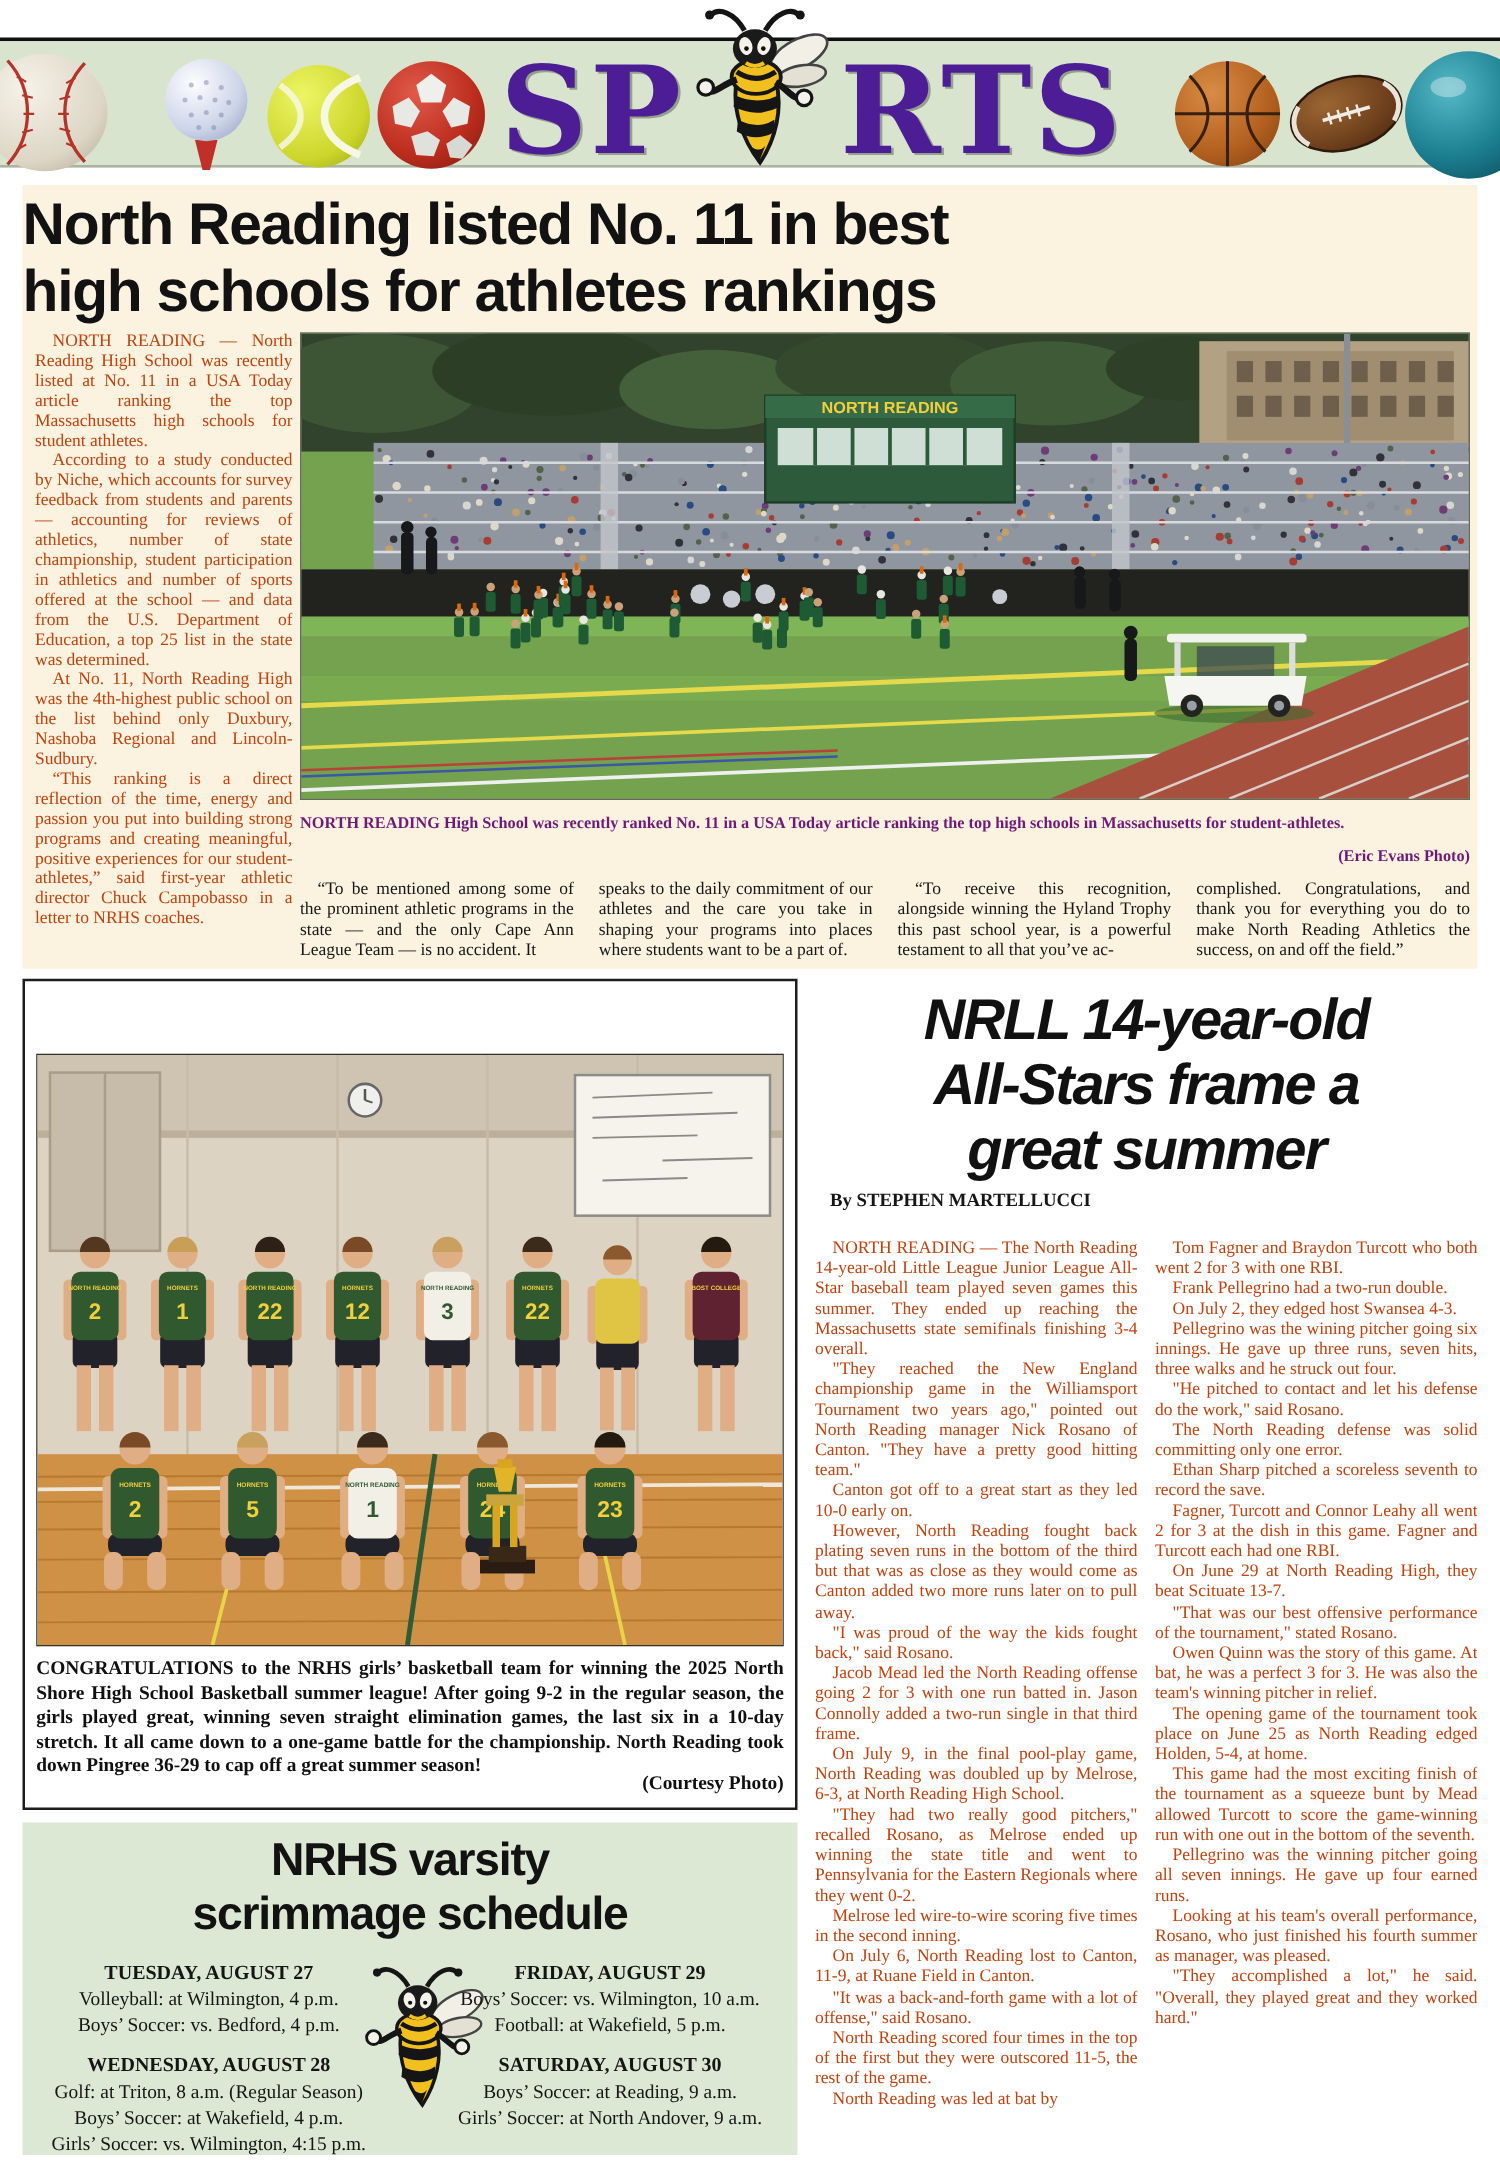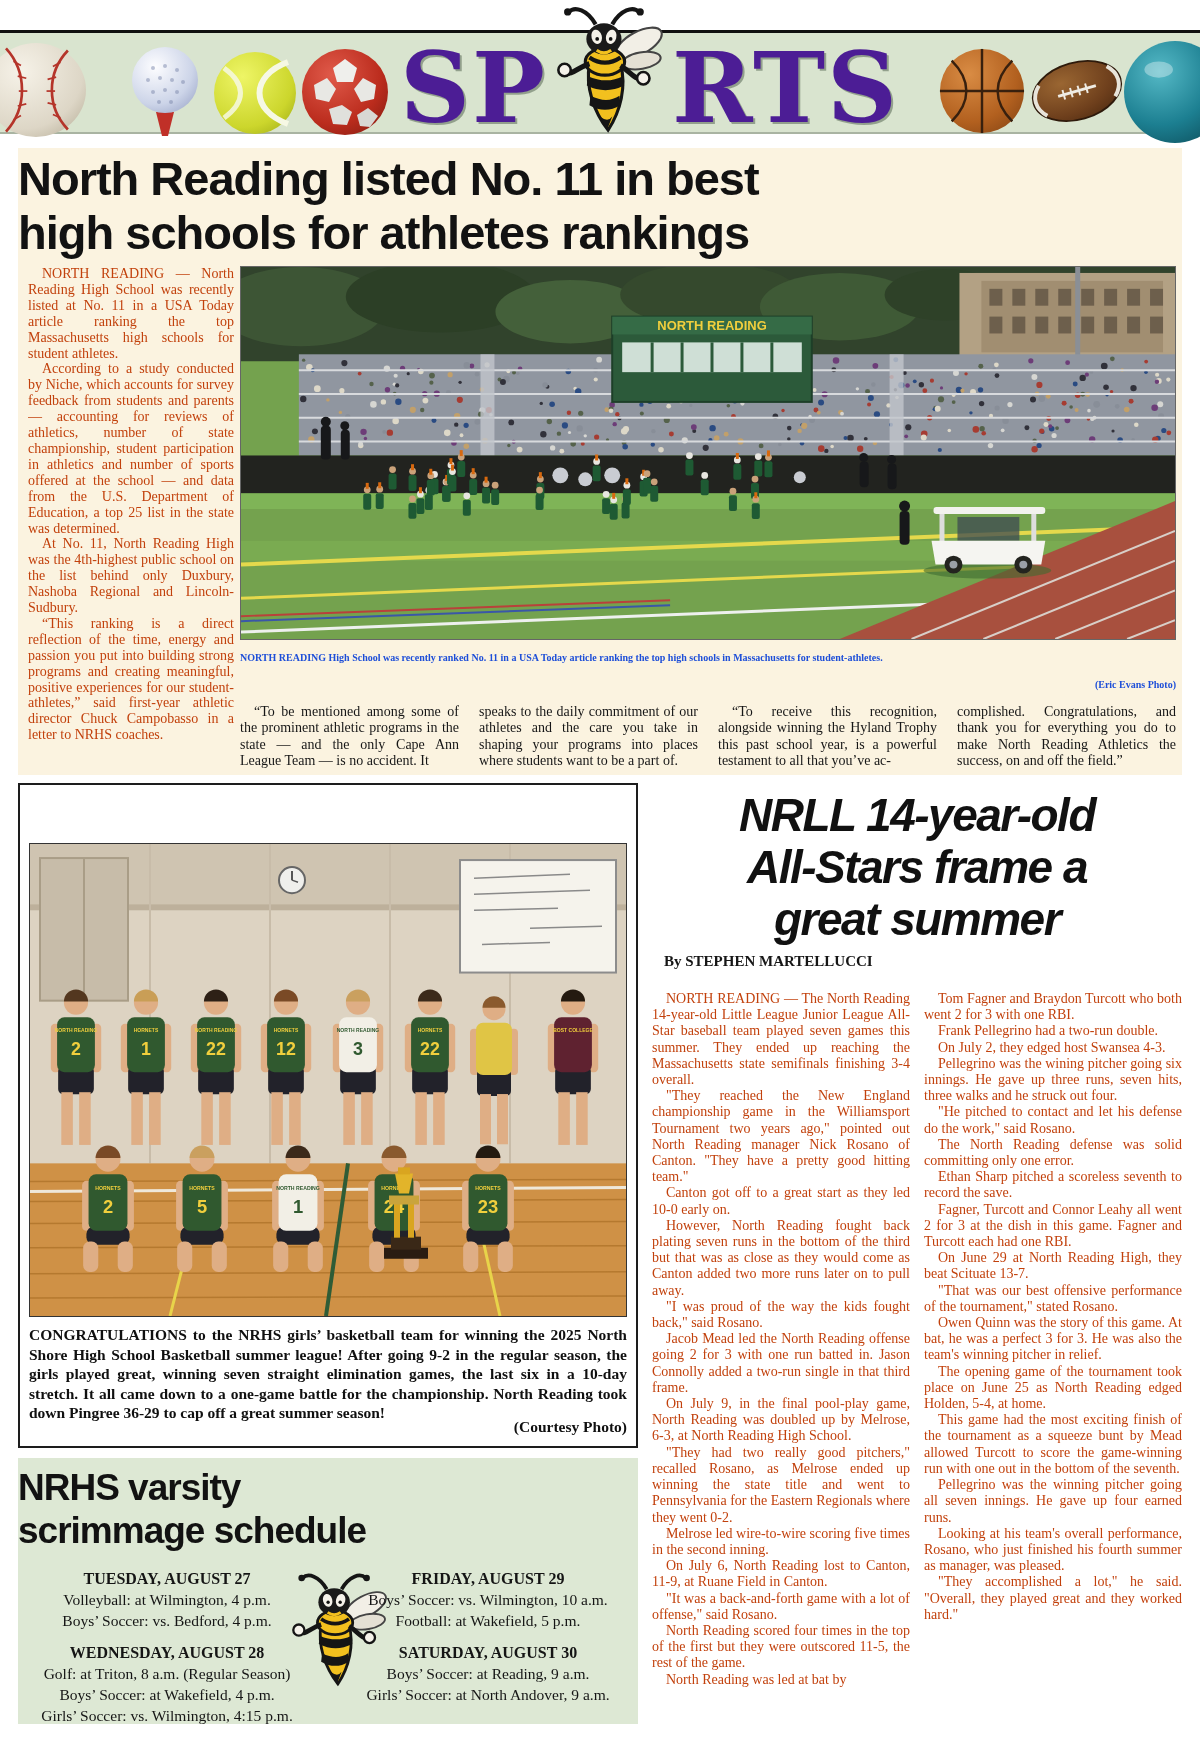--- a/index.html
+++ b/index.html
@@ -15,21 +15,21 @@
   
   .ranking{position:absolute;left:18px;top:148px;width:1164px;height:627px;background:#fbf3e0}
   .ranking h1{position:absolute;top:4px;left:0;width:100%;
     font-family:"Liberation Sans","DejaVu Sans",sans-serif;font-weight:700;font-size:47px;line-height:54px;
     letter-spacing:-1px;color:#121212}
   .rank-col{position:absolute;left:10px;top:118px;width:206px;height:502px;overflow:hidden}
   .para{font-size:14px;line-height:15.9px;text-align:justify;text-indent:14px;color:#c2410c}
   .stadium-photo{position:absolute;left:222px;top:118px;width:936px;height:374px;border:1px solid #666;background:#74a24e}
   .stadium-photo svg,.gym-photo svg{display:block;width:100%;height:100%}
   .photo-caption{position:absolute;left:222px;top:499px;width:936px;height:52px;font-weight:700;
-    font-size:10px;line-height:22px;color:#1d4ed8;text-align:justify}
+    font-size:13px;line-height:22px;color:#701a75;text-align:justify}
   .photo-caption .credit{position:absolute;right:0;bottom:3px}
   .quote-row{position:absolute;left:222px;top:556px;width:936px;height:68px;display:flex;gap:20px;overflow:hidden}
   .quote-row p{flex:1;font-size:14px;line-height:16.4px;text-align:justify;text-indent:0}
   .quote-row p:nth-child(odd){text-indent:14px}
   
   .hardwood{position:absolute;left:18px;top:783px;width:620px;height:665px;background:#fff;border:2px solid #1d1d1d}
   .hardwood h2{margin:7px 10px 5px;font-family:"Liberation Sans","DejaVu Sans",sans-serif;font-style:italic;
     font-weight:700;font-size:34px;letter-spacing:-1px;color:#111}
   .gym-photo{position:absolute;left:9px;top:58px;width:598px;height:474px;border:1px solid #333;background:#ddd3c2}
   .hw-caption{position:absolute;left:9px;top:540px;width:598px;height:116px;font-weight:700;font-size:15.5px;
@@ -38,21 +38,21 @@
   
   .nrll{position:absolute;left:652px;top:785px;width:530px;height:954px;overflow:hidden}
   .nrll h2{text-align:center;font-family:"Liberation Sans","DejaVu Sans",sans-serif;font-style:italic;
     font-weight:700;font-size:46px;line-height:52px;letter-spacing:-1.5px;color:#111;padding-top:4px}
   .byline{margin-top:8px;text-indent:12px;font-weight:700;font-size:15px}
   .nrll-cols{position:absolute;left:0;top:206px;bottom:0;width:100%;display:flex;gap:14px}
   .nrll-cols>div{flex:1;overflow:hidden}
   .nrll .para{font-size:14px;line-height:16.2px}
   
   .schedule{position:absolute;left:18px;top:1458px;width:620px;height:266px;background:#dde8d4;overflow:hidden}
-  .schedule h2{padding-top:8px;text-align:left;font-family:"Liberation Sans","DejaVu Sans",sans-serif;
+  .schedule h2{padding-top:8px;text-align:center;font-family:"Liberation Sans","DejaVu Sans",sans-serif;
     font-weight:700;font-size:37px;line-height:43px;letter-spacing:-1px;color:#121212}
   .sched-col{position:absolute;top:110px;text-align:center;font-size:15.5px;line-height:21px;color:#151515}
   .sched-col.left{left:6px;width:286px}
   .sched-col.right{left:326px;width:288px}
   .sched-group{margin-bottom:11px}
   .sched-day{font-weight:700;font-size:16px}
   .sched-col ul{list-style:none}
   .hornet-sched{position:absolute;left:266px;top:112px;width:104px;height:122px}
 </style>
 </head>

